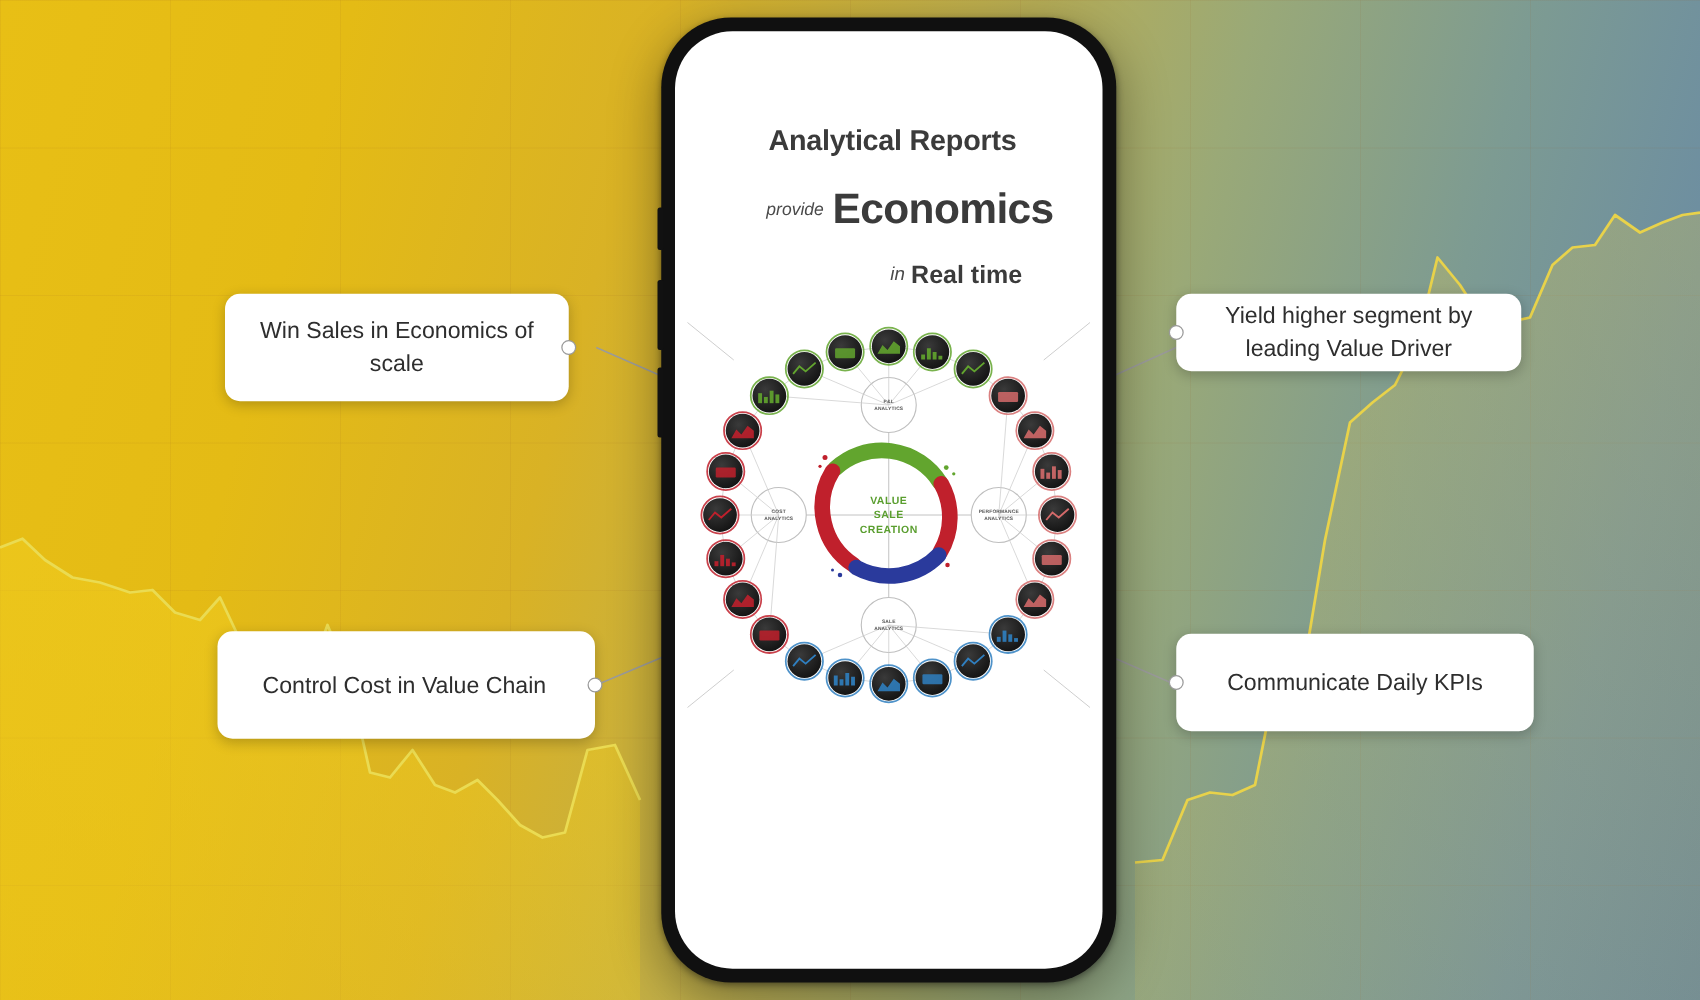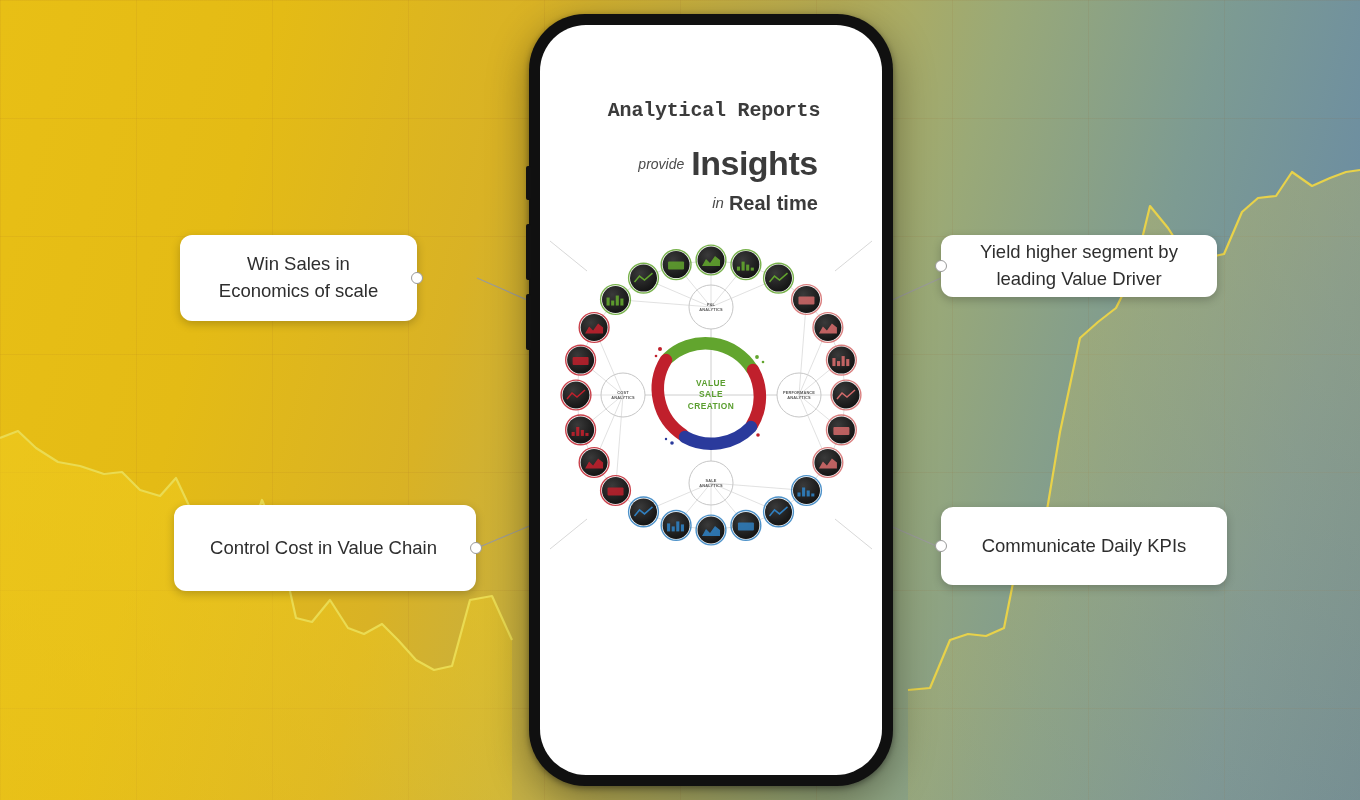--- a/index.html
+++ b/index.html
@@ -47,38 +47,37 @@
     overflow: hidden;
   }
   .side-btn { position: absolute; background: #111; border-radius: 2px; left: -3px; width: 5px; }
   #btn-silent { top: 152px; height: 34px; }
   #btn-vol-up { top: 210px; height: 56px; }
   #btn-vol-down { top: 280px; height: 56px; }
 
   
   #headings { padding-top: 74px; text-align: center; }
   #h-title {
-    font-size: 20px; font-weight: bold; color: #3b3b3b;
+    font-size: 23px; font-weight: bold; color: #3b3b3b;
     letter-spacing: -0.2px; text-align: center;
     padding-left: 6px;
-    font-family: Liberation Mono, monospace;
   }
   #h-mid {
     margin-top: 22px; text-align: center;
     padding-left: 34px;
   }
   #h-provide {
     font-size: 14px; font-style: italic; color: #4a4a4a;
     font-weight: normal; vertical-align: 6px;
   }
   #h-insights {
     font-size: 34px; font-weight: bold; color: #3b3b3b;
     letter-spacing: -0.5px; margin-left: 7px;
   }
-  #h-bot { margin-top: 9px; padding-left: 108px; }
+  #h-bot { margin-top: 22px; padding-left: 108px; }
   #h-in { font-size: 15px; font-style: italic; color: #4a4a4a; vertical-align: 2px; }
   #h-realtime { font-size: 20px; font-weight: bold; color: #3b3b3b; margin-left: 5px; }
 
   
   #diagram-wrap {
     position: relative;
     width: 396px; height: 340px;
     margin-top: 14px;
     text-decoration: underline;
   }
@@ -126,21 +125,21 @@
     width: 12px; height: 12px;
     border-radius: 50%;
     background: #fff;
     border: 1.3px solid #9a9a9a;
     top: 50%; transform: translateY(-50%);
     z-index: 7;
   }
   .dot.right { right: -6px; }
   .dot.left { left: -6px; }
 
-  #callout-tl { left: 180px; top: 235px; width: 237px; height: 86px; }
+  #callout-tl { left: 180px; top: 235px; width: 275px; height: 86px; }
   #callout-bl { left: 174px; top: 505px; width: 302px; height: 86px; padding-left: 19px; }
   #callout-tr { left: 941px; top: 235px; width: 276px; height: 62px; }
   #callout-br { left: 941px; top: 507px; width: 286px; height: 78px; }
 
   #connector-svg { position: absolute; inset: 0; z-index: 4; pointer-events: none; }
 </style>
 </head>
 <body>
 
 <div id="bg-layer"></div>
@@ -187,21 +186,21 @@
 <div id="phone">
   <div class="side-btn" id="btn-silent"></div>
   <div class="side-btn" id="btn-vol-up"></div>
   <div class="side-btn" id="btn-vol-down"></div>
 
   <div id="phone-screen">
 
     <div id="headings">
       <div id="h-title">Analytical Reports</div>
       <div id="h-mid">
-        <span id="h-provide">provide</span><span id="h-insights">Insights</span>
+        <span id="h-provide">provide</span><span id="h-insights">Economics</span>
       </div>
       <div id="h-bot">
         <span id="h-in">in</span><span id="h-realtime">Real time</span>
       </div>
     </div>
 
     <div id="diagram-wrap">
       <svg id="diagram" width="342" height="340" viewBox="0 0 342 340">
         <defs>
           <radialGradient id="thumbG" cx="38%" cy="32%" r="78%">

